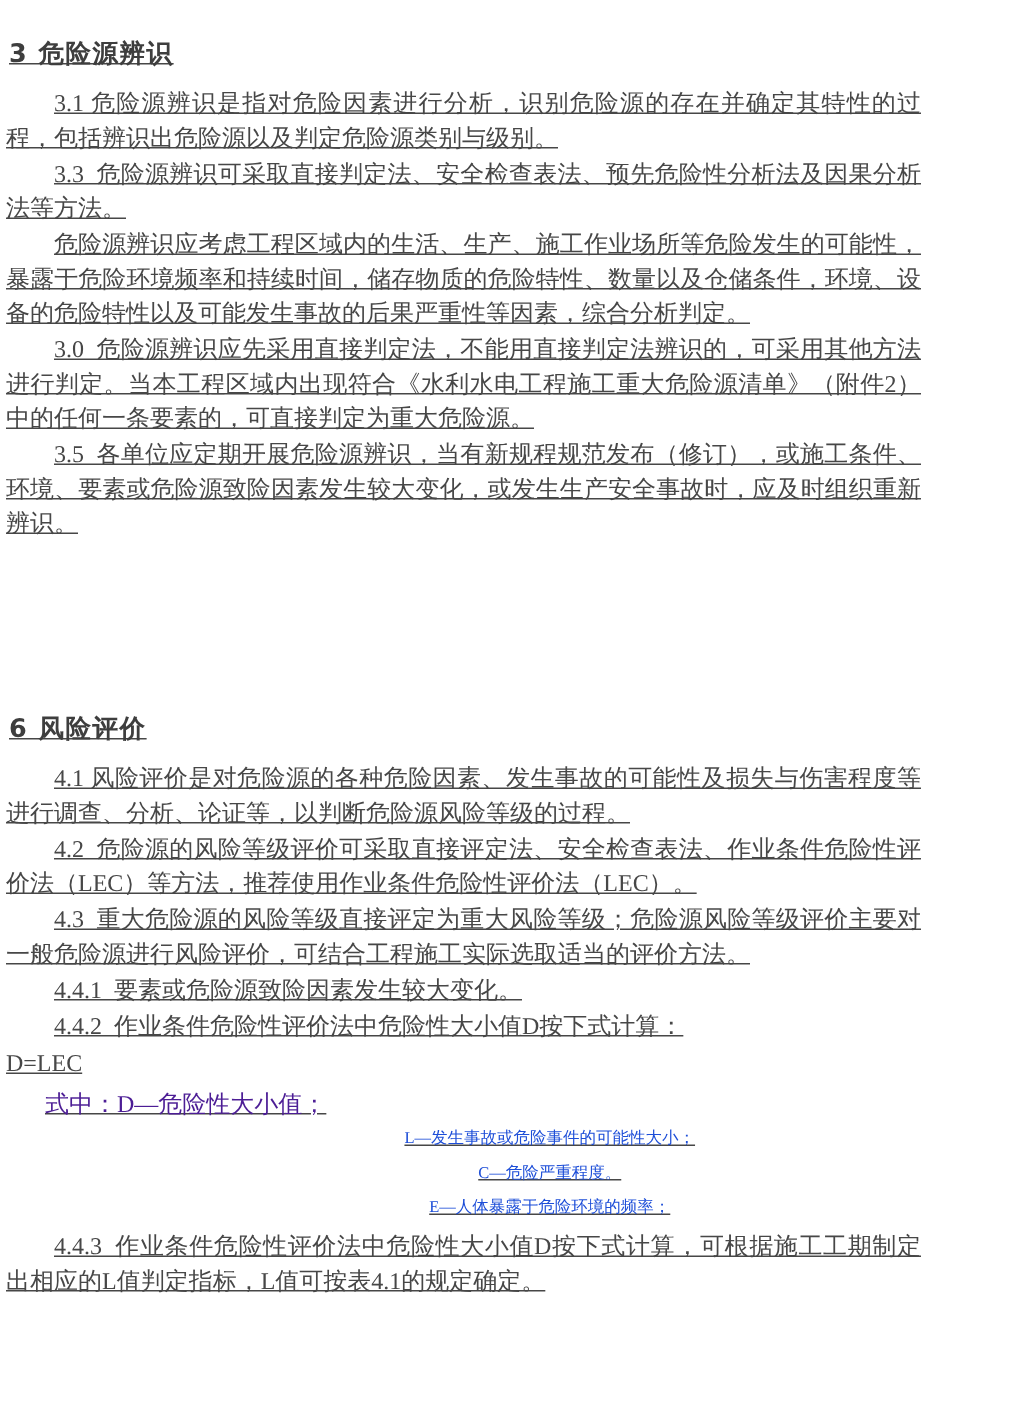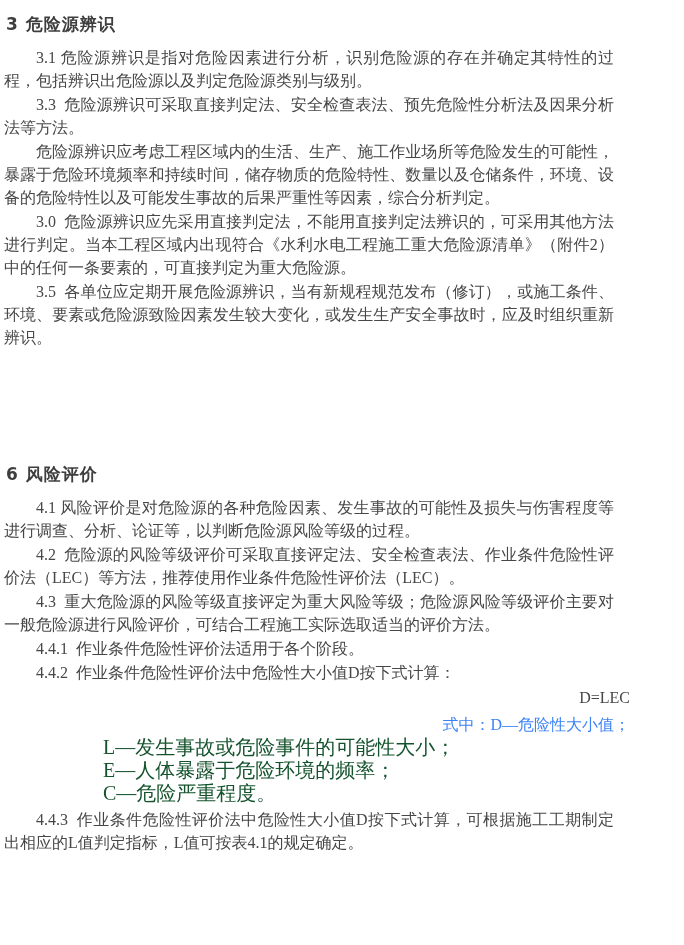--- a/index.html
+++ b/index.html
@@ -10,23 +10,24 @@
   body {
     width: 684px;
     height: 945px;
     overflow: hidden;
     font-family: "Liberation Serif", "DejaVu Serif", serif;
   }
   .page {
     box-sizing: border-box;
     width: 636px;
     height: 945px;
-    padding: 12px 6px 0 4px;
+    padding: 24px 6px 0 4px;
     background: #ffffff;
     color: #474747;
+    text-decoration: underline;
   }
   .section-heading {
     font-family: "DejaVu Sans", "Liberation Sans", sans-serif;
     font-weight: bold;
     font-size: 17px;
     line-height: 24px;
     color: #3e3e3e;
     margin: 0 0 10px 2px;
     letter-spacing: 1px;
   }
@@ -38,40 +39,40 @@
     margin: 0 16px 1px 0;
     white-space: pre-wrap;
     color: #474747;
   }
   .section-gap {
     height: 112px;
   }
   .formula {
     font-size: 16px;
     line-height: 23px;
-    text-align: right;
+    text-align: left;
     margin: 2px 0 4px 0;
     color: #474747;
   }
   .legend-intro {
     font-size: 16px;
     line-height: 23px;
     margin: 0;
     padding-left: 26px;
     white-space: pre-wrap;
-    color: #3b82f6;
-    text-align: right;
+    color: #4c1d95;
   }
   .legend-item {
-    font-size: 20px;
+    font-size: 11px;
     line-height: 23px;
     margin: 0;
     padding-left: 99px;
     white-space: pre-wrap;
-    color: #14532d;
+    color: #1d4ed8;
+    text-align: center;
   }
   .closing {
     margin-top: 3px;
   }
 </style>
 </head>
 <body>
 
 <div class="page">
 
@@ -83,25 +84,25 @@
   <p class="para">3.0  危险源辨识应先采用直接判定法，不能用直接判定法辨识的，可采用其他方法进行判定。当本工程区域内出现符合《水利水电工程施工重大危险源清单》（附件2）中的任何一条要素的，可直接判定为重大危险源。</p>
   <p class="para">3.5  各单位应定期开展危险源辨识，当有新规程规范发布（修订），或施工条件、环境、要素或危险源致险因素发生较大变化，或发生生产安全事故时，应及时组织重新辨识。</p>
 
   <div class="section-gap"></div>
 
   <h2 class="section-heading">6 风险评价</h2>
 
   <p class="para">4.1 风险评价是对危险源的各种危险因素、发生事故的可能性及损失与伤害程度等进行调查、分析、论证等，以判断危险源风险等级的过程。</p>
   <p class="para">4.2  危险源的风险等级评价可采取直接评定法、安全检查表法、作业条件危险性评价法（LEC）等方法，推荐使用作业条件危险性评价法（LEC）。</p>
   <p class="para">4.3  重大危险源的风险等级直接评定为重大风险等级；危险源风险等级评价主要对一般危险源进行风险评价，可结合工程施工实际选取适当的评价方法。</p>
-  <p class="para">4.4.1  作业条件危险性评价法适用于各个阶段。</p>
+  <p class="para">4.4.1  要素或危险源致险因素发生较大变化。</p>
   <p class="para">4.4.2  作业条件危险性评价法中危险性大小值D按下式计算：</p>
 
   <div class="formula">D=LEC</div>
 
   <p class="legend-intro">式中：D—危险性大小值；</p>
   <p class="legend-item">L—发生事故或危险事件的可能性大小；</p>
+  <p class="legend-item">C—危险严重程度。</p>
   <p class="legend-item">E—人体暴露于危险环境的频率；</p>
-  <p class="legend-item">C—危险严重程度。</p>
 
   <p class="para closing">4.4.3  作业条件危险性评价法中危险性大小值D按下式计算，可根据施工工期制定出相应的L值判定指标，L值可按表4.1的规定确定。</p>
 
 </div>
 
 </body></html>

